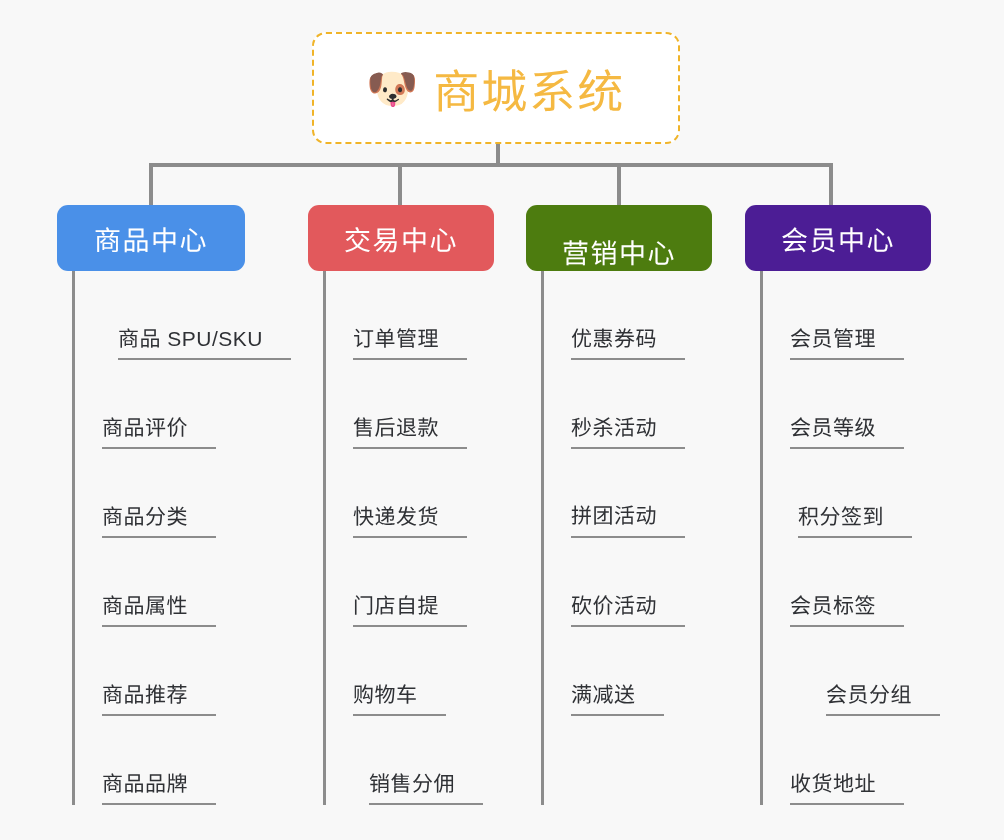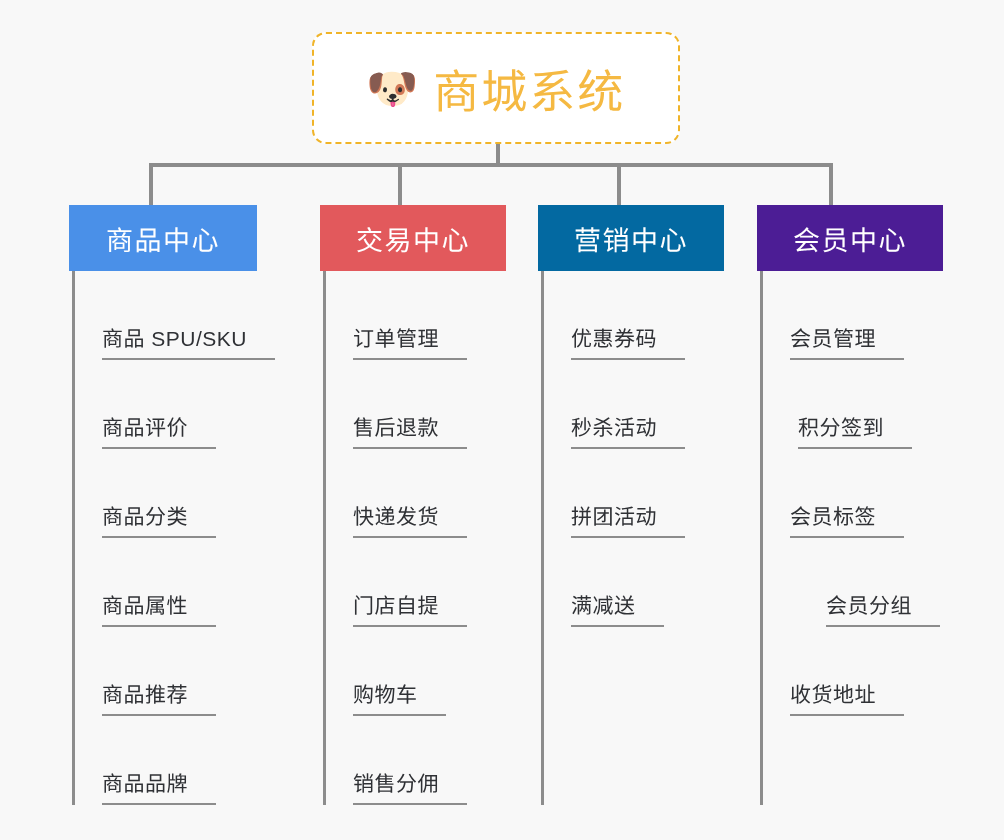--- a/index.html
+++ b/index.html
@@ -84,29 +84,28 @@
     top: 205px;
   }
   .column.c1 { left: 57px;  width: 188px; }
   .column.c2 { left: 308px; width: 186px; }
   .column.c3 { left: 526px; width: 186px; }
   .column.c4 { left: 745px; width: 186px; }
 
   .cat-header {
     width: 100%;
     height: 66px;
-    border-radius: 0;
+    border-radius: 11px;
     display: flex;
     align-items: center;
     justify-content: center;
     color: #ffffff;
     font-size: 27px;
     letter-spacing: 1.5px;
     white-space: nowrap;
-    margin-left: 12px;
   }
 
   
   .leaf-list {
     position: relative;
     margin-left: 15px;
     padding-left: 0;
     margin-top: 0;
   }
   .leaf-trunk {
@@ -151,21 +150,21 @@
   <div class="conn conn-drop d3" style="background: rgb(140, 140, 140);"></div>
   <div class="conn conn-drop d4" style="background: rgb(140, 140, 140);"></div>
 
   <div class="column c1">
     <div class="cat-header" style="background: rgb(74, 144, 232);">
       <span>商品中心</span>
     </div>
     <div class="leaf-list">
       <div class="leaf-trunk" style="background: rgb(140, 140, 140); height: 534px;"></div>
       <div class="leaf">
-          <span class="leaf-label" style="border-bottom-color: rgb(140, 140, 140);">商品 SPU/SKU</span>
+          <span class="leaf-label" style="border-bottom-color: rgb(140, 140, 140); margin-left: 16px;">商品 SPU/SKU</span>
         </div>
       <div class="leaf">
           <span class="leaf-label" style="border-bottom-color: rgb(140, 140, 140);">商品评价</span>
         </div>
       <div class="leaf">
           <span class="leaf-label" style="border-bottom-color: rgb(140, 140, 140);">商品分类</span>
         </div>
       <div class="leaf">
           <span class="leaf-label" style="border-bottom-color: rgb(140, 140, 140);">商品属性</span>
         </div>
@@ -193,56 +192,62 @@
       <div class="leaf">
           <span class="leaf-label" style="border-bottom-color: rgb(140, 140, 140);">快递发货</span>
         </div>
       <div class="leaf">
           <span class="leaf-label" style="border-bottom-color: rgb(140, 140, 140);">门店自提</span>
         </div>
       <div class="leaf">
           <span class="leaf-label" style="border-bottom-color: rgb(140, 140, 140);">购物车</span>
         </div>
       <div class="leaf">
-          <span class="leaf-label" style="border-bottom-color: rgb(140, 140, 140);">销售分佣</span>
+          <span class="leaf-label" style="border-bottom-color: rgb(140, 140, 140); margin-left: 16px;">销售分佣</span>
         </div>
     </div>
   </div>
 
   <div class="column c3">
-    <div class="cat-header" style="background: #0369a1;">
+    <div class="cat-header" style="background: #4d7c0f; align-items: flex-end;">
       <span>营销中心</span>
     </div>
     <div class="leaf-list">
       <div class="leaf-trunk" style="background: rgb(140, 140, 140); height: 534px;"></div>
       <div class="leaf">
           <span class="leaf-label" style="border-bottom-color: rgb(140, 140, 140);">优惠券码</span>
         </div>
       <div class="leaf">
           <span class="leaf-label" style="border-bottom-color: rgb(140, 140, 140);">秒杀活动</span>
         </div>
       <div class="leaf">
-          <span class="leaf-label" style="border-bottom-color: rgb(140, 140, 140);">拼团活动</span>
+          <span class="leaf-label" style="border-bottom-color: rgb(140, 140, 140); font-family: Liberation Serif, serif;">拼团活动</span>
+        </div>
+      <div class="leaf">
+          <span class="leaf-label" style="border-bottom-color: rgb(140, 140, 140);">砍价活动</span>
         </div>
       <div class="leaf">
           <span class="leaf-label" style="border-bottom-color: rgb(140, 140, 140);">满减送</span>
         </div>
     </div>
   </div>
 
   <div class="column c4">
     <div class="cat-header" style="background: #4c1d95;">
       <span>会员中心</span>
     </div>
     <div class="leaf-list">
       <div class="leaf-trunk" style="background: rgb(140, 140, 140); height: 534px;"></div>
       <div class="leaf">
           <span class="leaf-label" style="border-bottom-color: rgb(140, 140, 140);">会员管理</span>
         </div>
       <div class="leaf">
+          <span class="leaf-label" style="border-bottom-color: rgb(140, 140, 140);">会员等级</span>
+        </div>
+      <div class="leaf">
           <span class="leaf-label" style="border-bottom-color: rgb(140, 140, 140); margin-left: 8px;">积分签到</span>
         </div>
       <div class="leaf">
           <span class="leaf-label" style="border-bottom-color: rgb(140, 140, 140);">会员标签</span>
         </div>
       <div class="leaf">
           <span class="leaf-label" style="border-bottom-color: rgb(140, 140, 140); margin-left: 36px;">会员分组</span>
         </div>
       <div class="leaf">
           <span class="leaf-label" style="border-bottom-color: rgb(140, 140, 140);">收货地址</span>

